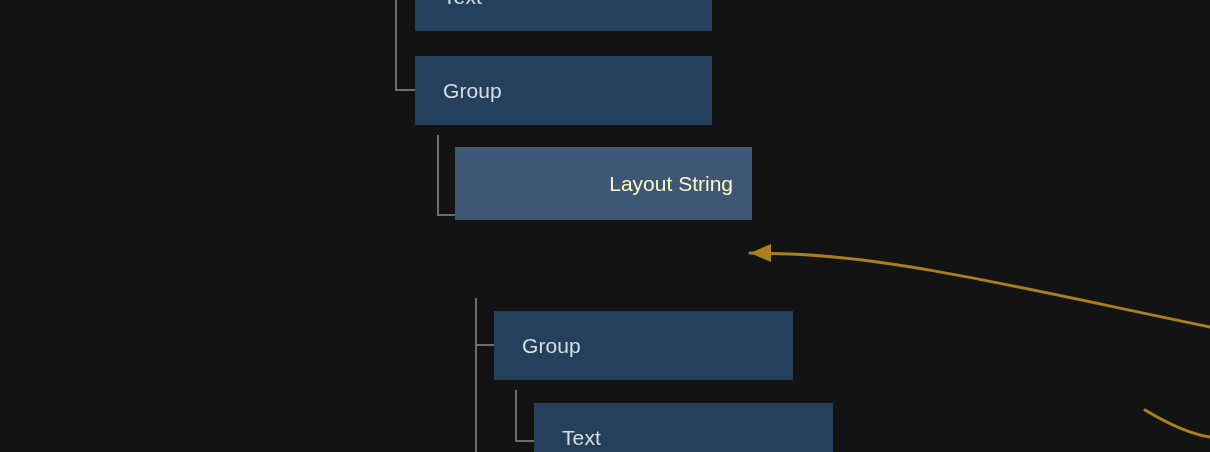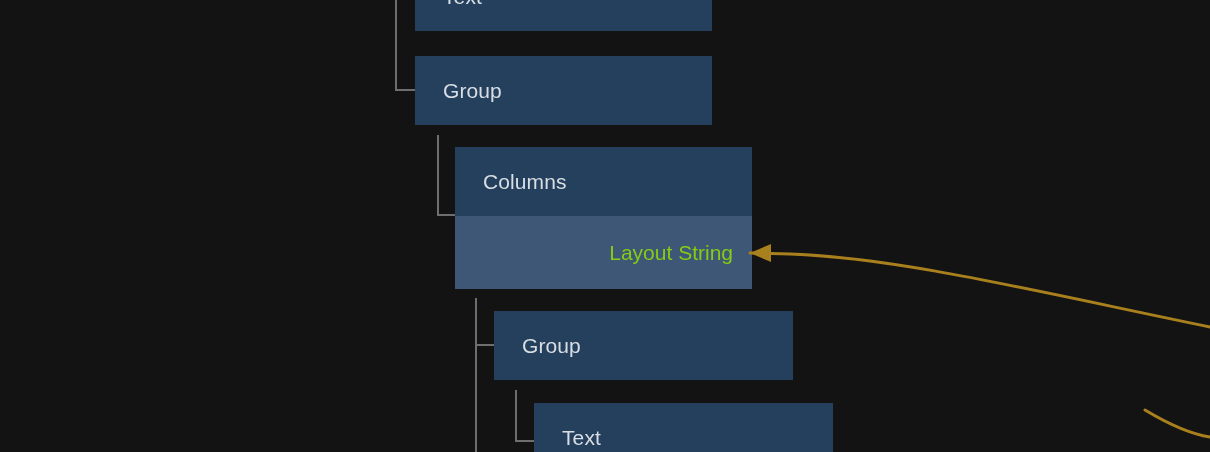--- a/index.html
+++ b/index.html
@@ -64,21 +64,21 @@
   .node-prop {
     background: #3e5776;
     height: 73px;
     display: flex;
     align-items: center;
     justify-content: flex-end;
     padding-right: 19px;
     box-sizing: border-box;
   }
   .node-prop .prop-label {
-    color: #84cc16;
+    color: #fef9c3;
     font-size: 21px;
     line-height: 1;
     white-space: nowrap;
   }
 
   
   #edges {
     position: absolute;
     left: 0;
     top: 0;
@@ -115,23 +115,20 @@
     </div>
   </div>
 
   <div class="node" id="n1" style="left: 415px; top: 56px; width: 297px; background: rgb(36, 64, 93);">
     <div class="node-head" style="height: 69px;">
       <span class="node-title" style="color: rgb(217, 222, 228);">Group</span>
     </div>
   </div>
 
   <div class="node" id="n2" style="left: 455px; top: 147px; width: 297px; background: rgb(36, 64, 93);">
-    <div class="node-head" style="height: 69px;">
-      <span class="node-title" style="color: rgb(217, 222, 228);">Columns</span>
-    </div>
     <div class="node-prop" style="height: 73px; background: rgb(62, 87, 118);">
       <span class="prop-label">Layout String</span>
     </div>
   </div>
 
   <div class="node" id="n3" style="left: 494px; top: 311px; width: 299px; background: rgb(36, 64, 93);">
     <div class="node-head" style="height: 69px;">
       <span class="node-title" style="color: rgb(217, 222, 228);">Group</span>
     </div>
   </div>

